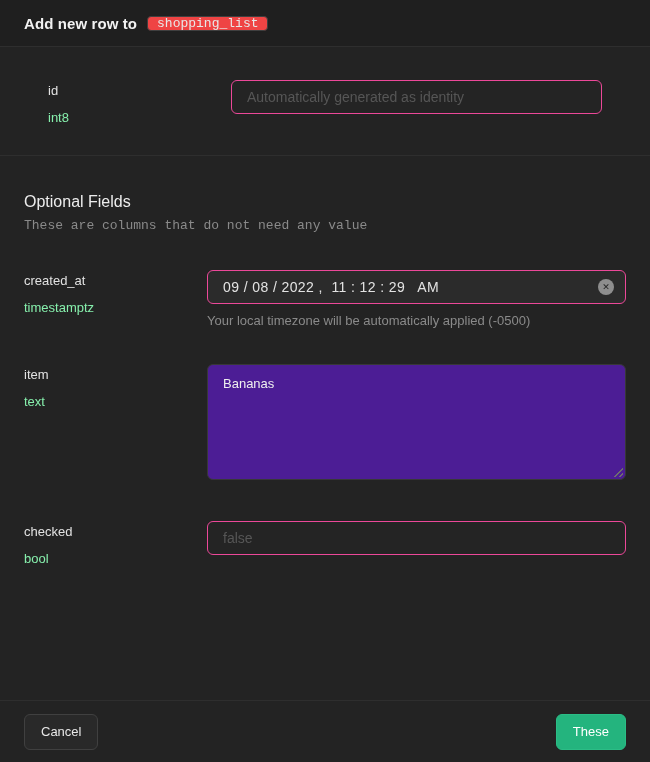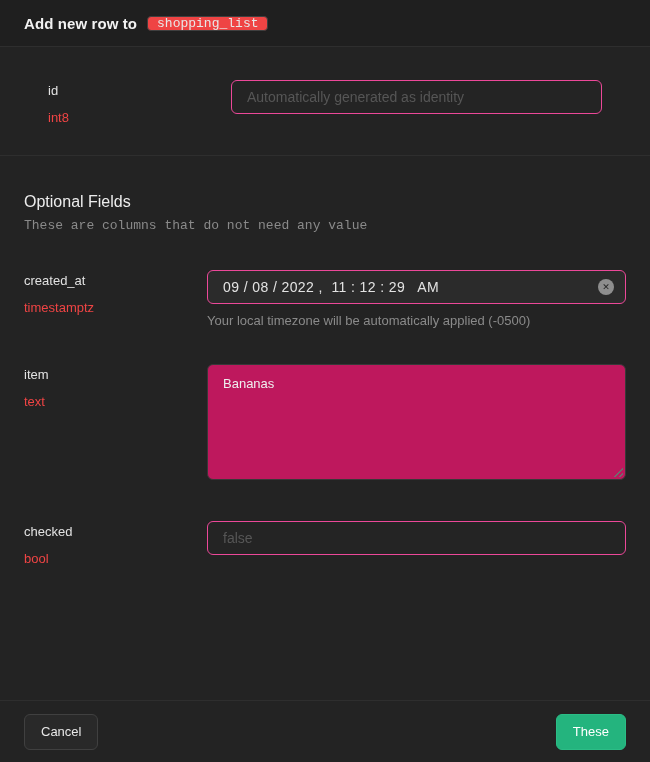--- a/index.html
+++ b/index.html
@@ -48,21 +48,21 @@
   .optional-title { font-size: 16px; font-weight: 400; color: #ededed; line-height: 20px; }
   .optional-desc { font-size: 13px; color: #8a8a8a; margin-top: 6px; line-height: 16px; font-family: Liberation Mono, monospace; }
 
   .field-row { display: flex; padding: 0 24px; }
   .field-row .label-col {
     flex: 0 0 183px;
     padding-top: 3px;
     display: flex; flex-direction: column;
   }
   .field-label { font-size: 13px; color: #e2e2e2; line-height: 16px; }
-  .field-type { font-size: 13px; color: #ef4444; line-height: 16px; margin-top: 11px; }
+  .field-type { font-size: 13px; color: #86efac; line-height: 16px; margin-top: 11px; }
   .input-col { flex: 1 1 auto; min-width: 0; position: relative; }
 
   .row-created { margin-top: 36px; }
   .row-item    { margin-top: 35px; }
   .row-checked { margin-top: 41px; }
 
   .text-input {
     width: 100%; height: 34px;
     background: #242424;
     border: 1px solid #ec4899;
@@ -86,21 +86,21 @@
     font-size: 9px; line-height: 1;
     display: flex; align-items: center; justify-content: center;
     cursor: pointer;
   }
 
   .helper-text { font-size: 13px; color: #8a8a8a; line-height: 16px; margin-top: 9px; }
 
   .textarea-wrap { position: relative; }
   .item-textarea {
     width: 100%; height: 116px;
-    background: #be185d;
+    background: #4c1d95;
     border: 1px solid #383838;
     border-radius: 6px;
     padding: 11px 15px;
     font-family: "Liberation Sans", sans-serif;
     font-size: 13px;
     color: #efefef;
     resize: none; outline: none;
     display: block;
   }
   .resize-handle {

